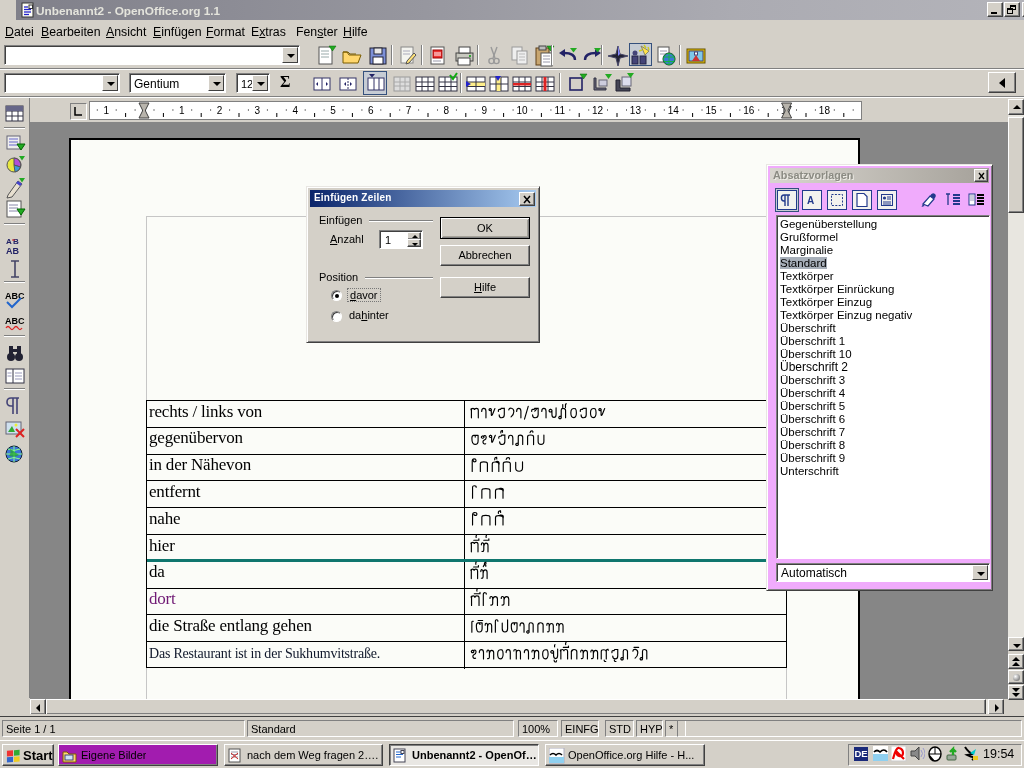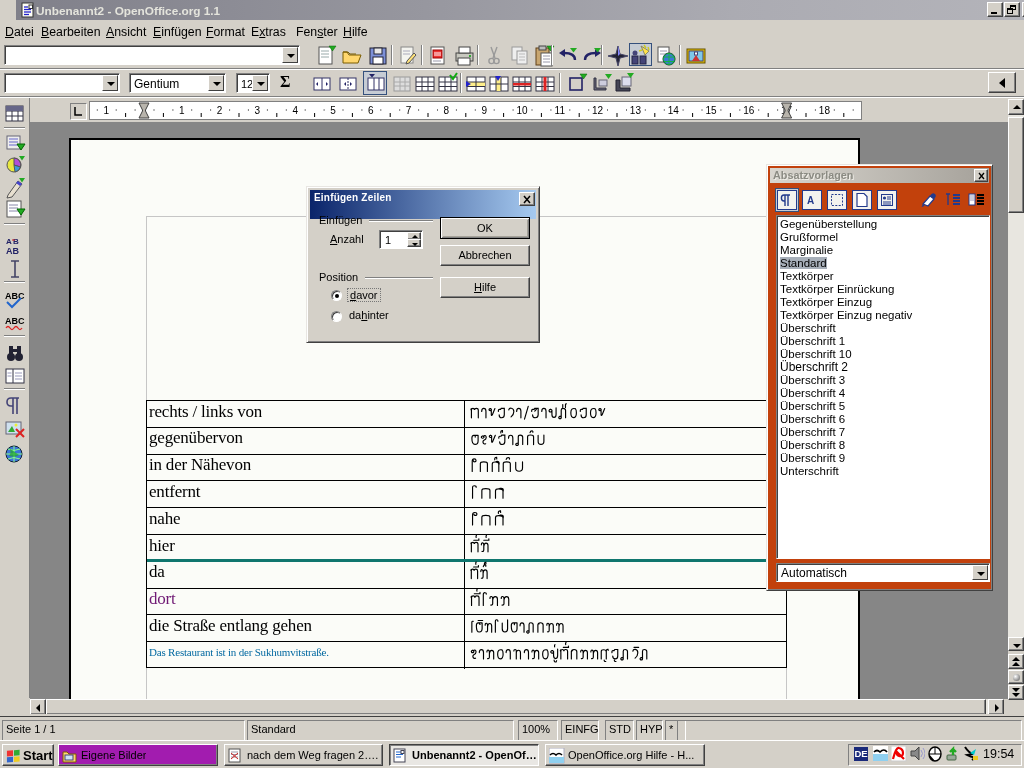--- a/index.html
+++ b/index.html
@@ -1,21 +1,21 @@
 <!DOCTYPE html>
 <html><head><meta charset="utf-8"><title>re</title><style>
 *{margin:0;padding:0;box-sizing:border-box}
 html,body{width:1024px;height:768px;overflow:hidden}
 body{font-family:"Liberation Sans",sans-serif;background:#d4d0c8;position:relative}
 .abs{position:absolute}
 .btn{background:#d4d0c8;border-top:1px solid #fff;border-left:1px solid #fff;border-right:1px solid #404040;border-bottom:1px solid #404040;box-shadow:inset -1px -1px 0 #808080}
 .combo{background:#fff;border:1px solid;border-color:#808080 #fff #fff #808080;box-shadow:inset 1px 1px 0 #404040}
 .cbtn{position:absolute;right:1px;top:1px;bottom:1px;width:16px;background:#d4d0c8;border-top:1px solid #fff;border-left:1px solid #fff;border-right:1px solid #404040;border-bottom:1px solid #404040}
 .arrowdn{position:absolute;left:4px;top:6px;width:0;height:0;border-left:4px solid transparent;border-right:4px solid transparent;border-top:4px solid #000}
-.cell{position:absolute;top:3px;height:23px;border:1px solid;border-color:#808080 #fff #fff #808080;font-size:11px;color:#000;padding:2px 16px 0 3px;white-space:nowrap;overflow:hidden}
+.cell{position:absolute;top:3px;height:17px;border:1px solid;border-color:#808080 #fff #fff #808080;font-size:11px;color:#000;padding:2px 16px 0 3px;white-space:nowrap;overflow:hidden}
 u{text-decoration:underline}
 </style></head><body>
 
 <div class="abs" style="left:16px;top:0;width:1024px;height:20px;background:linear-gradient(90deg,#80808a 0%,#97979f 40%,#ababb2 70%,#b4b4ba 100%)">
  <svg class="abs" style="left:4px;top:2px" width="16" height="16">
   <rect x="2" y="1" width="11" height="14" fill="#fdfdf5" stroke="#333" stroke-width="1"></rect>
   <rect x="9" y="3" width="3.5" height="3.5" fill="#fff" stroke="#333" stroke-width="1"></rect>
   <g stroke="#2222cc" stroke-width="1.3">
         <line x1="4" y1="5" x2="8" y2="5"></line>
         <line x1="4" y1="7.5" x2="11" y2="7.5"></line>
@@ -511,21 +511,21 @@
     <div class="abs" style="left:0;top:187.6px;width:100%;height:26.8px;border-bottom:1px solid #000;">
       <div class="abs" style="left:0;top:0;width:318px;height:100%;border-right:1px solid #000"></div>
       <span class="abs" style="left:2px;top:0.5px;font-family:'Liberation Serif',serif;font-size:17px;letter-spacing:-0.2px;color:#701a75;white-space:nowrap">dort</span>
     </div>
     <div class="abs" style="left:0;top:214.4px;width:100%;height:26.8px;border-bottom:1px solid #000;">
       <div class="abs" style="left:0;top:0;width:318px;height:100%;border-right:1px solid #000"></div>
       <span class="abs" style="left:2px;top:0.5px;font-family:'Liberation Serif',serif;font-size:17px;letter-spacing:-0.2px;color:#000;white-space:nowrap">die Straße entlang gehen</span>
     </div>
     <div class="abs" style="left:0;top:241.2px;width:100%;height:26.8px;">
       <div class="abs" style="left:0;top:0;width:318px;height:100%;border-right:1px solid #000"></div>
-      <span class="abs" style="left:2px;top:3.5px;font-family:'Liberation Serif',serif;font-size:11px;letter-spacing:-0.2px;color:#0369a1;white-space:nowrap">Das Restaurant ist in der Sukhumvitstraße.</span>
+      <span class="abs" style="left:2px;top:3.5px;font-family:'Liberation Serif',serif;font-size:14px;letter-spacing:-0.2px;color:#0f172a;white-space:nowrap">Das Restaurant ist in der Sukhumvitstraße.</span>
     </div>
   </div>
 <svg class="abs" style="left:464px;top:398px" width="340" height="272">
     <g transform="translate(6,4.800000000000001) scale(1.0923694779116466,1)">
       <path d="M1.30,15.00 V7.00 Q1.30,5.50 2.70,5.50 Q4.00,5.50 4.10,7.20 Q4.30,5.50 5.70,5.50 Q7.60,5.50 7.60,7.40 V15.00 M1.30,7.40 Q0.60,6.80 1.10,5.90  M10.70,8.60 Q10.70,5.60 12.60,5.60 Q14.60,5.60 14.60,8.40 V15.00  M18.50,5.80 a1.05 1.05 0 1 0 0.02 0 M19.50,6.80 V11.60 Q19.50,13.40 20.40,12.20 L22.80,5.70  M26.00,8.60 Q25.80,6.60 27.00,6.60 L28.00,6.60 L28.60,5.50 L31.40,5.50 V11.90 Q31.40,14.90 29.00,14.90 Q26.70,14.90 26.70,12.10  M35.50,7.10 Q35.70,5.20 37.80,5.40 Q40.10,5.70 40.10,8.70 Q40.20,11.80 37.60,14.10  M42.70,8.60 Q42.70,5.60 44.60,5.60 Q46.60,5.60 46.60,8.40 V15.00  M53.30,3.60 L49.90,16.40  M56.50,8.60 Q56.30,6.60 57.50,6.60 L58.70,6.60 L59.30,5.50 L62.40,5.50 V11.90 Q62.40,14.90 59.70,14.90 Q57.30,14.90 57.30,12.10 M59.30,8.30 L60.70,6.50  M65.70,8.60 Q65.70,5.60 67.60,5.60 Q69.60,5.60 69.60,8.40 V15.00  M73.70,6.60 a1.3 1.3 0 1 0 0.02 0 M75.00,7.20 V11.60 Q75.00,14.60 76.90,14.60 Q78.80,14.60 78.80,11.60 V5.10  M82.40,13.60 a1.15 1.15 0 1 0 0.02 0 M83.50,14.90 V7.30 Q83.50,5.50 85.30,5.50 Q87.50,5.50 87.50,7.60 V14.90  M84.90,4.60 V1.70 M87.40,4.60 V1.70 Q87.40,0.90 88.20,1.10  M96.40,5.90 Q92.30,4.80 92.30,10.00 Q92.30,14.80 94.80,14.80 Q97.40,14.80 97.40,9.90 Q97.40,6.90 96.40,5.90  M101.00,8.60 Q100.80,6.60 102.00,6.60 L103.00,6.60 L103.60,5.50 L106.40,5.50 V11.90 Q106.40,14.90 104.00,14.90 Q101.70,14.90 101.70,12.10  M114.40,5.90 Q110.30,4.80 110.30,10.00 Q110.30,14.80 112.80,14.80 Q115.40,14.80 115.40,9.90 Q115.40,6.90 114.40,5.90  M119.00,5.80 a1.05 1.05 0 1 0 0.02 0 M120.00,6.80 V11.60 Q120.00,13.40 120.90,12.20 L123.30,5.70 " fill="none" stroke="#000" stroke-width="1.15" vector-effect="non-scaling-stroke" stroke-linecap="round"></path>
     </g>
     <g transform="translate(6,31.6) scale(1.1094890510948905,1)">
       <path d="M7.30,5.70 H3.40 Q1.70,5.70 1.70,8.70 Q1.70,14.80 4.50,14.80 Q7.30,14.80 7.30,11.30 V5.70 M4.70,5.70 V7.50  M11.40,6.40 a1.15 1.15 0 1 0 0.02 0 M12.50,6.20 Q14.40,5.60 14.60,7.60 Q14.80,9.70 12.60,10.70 Q11.40,11.30 11.80,13.00 Q12.20,14.90 14.20,14.20  M18.50,5.80 a1.05 1.05 0 1 0 0.02 0 M19.50,6.80 V11.60 Q19.50,13.40 20.40,12.20 L22.80,5.70  M26.00,8.60 Q25.80,6.60 27.00,6.60 L28.00,6.60 L28.60,5.50 L31.40,5.50 V11.90 Q31.40,14.90 29.00,14.90 Q26.70,14.90 26.70,12.10  M27.81,3.40 Q27.51,0.80 29.21,0.90 L29.31,2.50  M34.70,8.60 Q34.70,5.60 36.60,5.60 Q38.60,5.60 38.60,8.40 V15.00  M42.40,13.60 a1.15 1.15 0 1 0 0.02 0 M43.50,14.90 V7.30 Q43.50,5.50 45.30,5.50 Q47.50,5.50 47.50,7.60 V14.90  M51.90,15.00 V7.20 Q51.90,5.40 54.50,5.40 Q57.30,5.40 57.30,7.20 V15.00  M54.12,3.00 Q54.42,1.20 55.82,1.20 Q56.92,1.20 56.62,2.70  M61.40,5.80 V11.60 Q61.40,14.80 64.00,14.80 Q66.60,14.80 66.60,11.60 V5.40 " fill="none" stroke="#000" stroke-width="1.15" vector-effect="non-scaling-stroke" stroke-linecap="round"></path>
     </g>
     <g transform="translate(6,58.400000000000006) scale(1.3095238095238095,1)">
@@ -547,21 +547,21 @@
       <path d="M1.30,15.00 V7.00 Q1.30,5.50 2.70,5.50 Q4.00,5.50 4.10,7.20 Q4.30,5.50 5.70,5.50 Q7.60,5.50 7.60,7.40 V15.00 M1.30,7.40 Q0.60,6.80 1.10,5.90  M3.61,3.40 H8.41 L8.41,2.00  M5.85,0.70 Q5.45,-0.80 6.15,-1.60  M11.20,15.00 V4.10 Q11.20,2.20 12.60,2.30 Q13.90,2.40 13.70,3.70  M16.80,8.00 Q16.80,5.90 18.00,6.10 Q19.10,6.30 19.10,8.00 V13.00 Q19.10,15.00 17.40,14.60 M19.10,9.60 Q19.40,6.30 21.20,6.30 Q23.10,6.30 23.10,8.80 V15.00  M26.30,8.00 Q26.30,5.90 27.50,6.10 Q28.60,6.30 28.60,8.00 V13.00 Q28.60,15.00 26.90,14.60 M28.60,9.60 Q28.90,6.30 30.70,6.30 Q32.60,6.30 32.60,8.80 V15.00 " fill="none" stroke="#000" stroke-width="1.15" vector-effect="non-scaling-stroke" stroke-linecap="round"></path>
     </g>
     <g transform="translate(6,219.20000000000002) scale(1.027027027027027,1)">
       <path d="M1.80,15.00 V5.10 Q1.80,3.70 3.10,4.20  M11.80,5.70 H7.90 Q6.20,5.70 6.20,8.70 Q6.20,14.80 9.00,14.80 Q11.80,14.80 11.80,11.30 V5.70 M9.40,5.70 Q8.80,6.90 9.80,7.30  M7.92,3.30 H12.32  M14.80,8.00 Q14.80,5.90 16.00,6.10 Q17.10,6.30 17.10,8.00 V13.00 Q17.10,15.00 15.40,14.60 M17.10,9.60 Q17.40,6.30 19.20,6.30 Q21.10,6.30 21.10,8.80 V15.00  M24.70,15.00 V4.20 Q24.70,2.50 26.00,2.60 Q27.30,2.70 27.10,4.10  M31.40,5.80 V11.60 Q31.40,14.80 34.00,14.80 Q36.60,14.80 36.60,11.60 V2.70  M45.80,5.70 H41.90 Q40.20,5.70 40.20,8.70 Q40.20,14.80 43.00,14.80 Q45.80,14.80 45.80,11.30 V5.70 M43.20,5.70 V7.50  M48.70,8.60 Q48.70,5.60 50.60,5.60 Q52.60,5.60 52.60,8.40 V15.00  M56.40,13.60 a1.15 1.15 0 1 0 0.02 0 M57.50,14.90 V7.30 Q57.50,5.50 59.30,5.50 Q61.50,5.50 61.50,7.60 V14.90  M66.10,15.00 V8.00 Q66.10,5.50 68.60,5.50 Q71.20,5.50 71.20,7.80 V15.00 M66.10,8.20 Q65.90,6.20 67.40,6.60  M74.80,8.00 Q74.80,5.90 76.00,6.10 Q77.10,6.30 77.10,8.00 V13.00 Q77.10,15.00 75.40,14.60 M77.10,9.60 Q77.40,6.30 79.20,6.30 Q81.10,6.30 81.10,8.80 V15.00  M84.30,8.00 Q84.30,5.90 85.50,6.10 Q86.60,6.30 86.60,8.00 V13.00 Q86.60,15.00 84.90,14.60 M86.60,9.60 Q86.90,6.30 88.70,6.30 Q90.60,6.30 90.60,8.80 V15.00 " fill="none" stroke="#000" stroke-width="1.15" vector-effect="non-scaling-stroke" stroke-linecap="round"></path>
     </g>
     <g transform="translate(6,246.0) scale(1.0714285714285714,1)">
       <path d="M2.40,6.40 a1.15 1.15 0 1 0 0.02 0 M3.50,6.20 Q5.40,5.60 5.60,7.60 Q5.80,9.70 3.60,10.70 Q2.40,11.30 2.80,13.00 Q3.20,14.90 5.20,14.20  M8.70,8.60 Q8.70,5.60 10.60,5.60 Q12.60,5.60 12.60,8.40 V15.00  M15.80,8.00 Q15.80,5.90 17.00,6.10 Q18.10,6.30 18.10,8.00 V13.00 Q18.10,15.00 16.40,14.60 M18.10,9.60 Q18.40,6.30 20.20,6.30 Q22.10,6.30 22.10,8.80 V15.00  M29.90,5.90 Q25.80,4.80 25.80,10.00 Q25.80,14.80 28.30,14.80 Q30.90,14.80 30.90,9.90 Q30.90,6.90 29.90,5.90  M33.70,8.60 Q33.70,5.60 35.60,5.60 Q37.60,5.60 37.60,8.40 V15.00  M40.90,6.90 Q40.90,5.50 42.10,5.50 Q43.20,5.50 43.20,7.00 V15.00 M43.20,8.70 Q43.50,6.20 45.20,6.20 Q47.10,6.20 47.10,8.60 V15.00  M50.70,8.60 Q50.70,5.60 52.60,5.60 Q54.60,5.60 54.60,8.40 V15.00  M57.80,8.00 Q57.80,5.90 59.00,6.10 Q60.10,6.30 60.10,8.00 V13.00 Q60.10,15.00 58.40,14.60 M60.10,9.60 Q60.40,6.30 62.20,6.30 Q64.10,6.30 64.10,8.80 V15.00  M71.90,5.90 Q67.80,4.80 67.80,10.00 Q67.80,14.80 70.30,14.80 Q72.90,14.80 72.90,9.90 Q72.90,6.90 71.90,5.90  M76.70,6.60 a1.3 1.3 0 1 0 0.02 0 M78.00,7.20 V11.60 Q78.00,14.60 79.90,14.60 Q81.80,14.60 81.80,11.60 V5.10  M78.52,16.10 Q78.52,18.30 80.32,18.00 L80.82,16.70  M79.02,2.90 Q78.62,1.40 79.32,0.60  M84.80,15.00 V7.00 Q84.80,5.50 86.20,5.50 Q87.50,5.50 87.60,7.20 Q87.80,5.50 89.20,5.50 Q91.10,5.50 91.10,7.40 V15.00 M84.80,7.40 Q84.10,6.80 84.60,5.90  M87.11,3.40 H91.91 L91.91,2.00  M89.35,0.70 Q88.95,-0.80 89.65,-1.60  M94.60,15.00 V8.00 Q94.60,5.50 97.10,5.50 Q99.70,5.50 99.70,7.80 V15.00 M94.60,8.20 Q94.40,6.20 95.90,6.60  M103.30,8.00 Q103.30,5.90 104.50,6.10 Q105.60,6.30 105.60,8.00 V13.00 Q105.60,15.00 103.90,14.60 M105.60,9.60 Q105.90,6.30 107.70,6.30 Q109.60,6.30 109.60,8.80 V15.00  M112.80,8.00 Q112.80,5.90 114.00,6.10 Q115.10,6.30 115.10,8.00 V13.00 Q115.10,15.00 113.40,14.60 M115.10,9.60 Q115.40,6.30 117.20,6.30 Q119.10,6.30 119.10,8.80 V15.00  M122.50,15.00 V7.50 Q122.50,5.70 124.60,5.70 Q127.20,5.70 127.20,7.70 V15.00 M127.20,7.50 Q127.20,5.00 128.80,5.30 L129.00,6.50  M125.21,16.10 Q125.21,17.80 126.81,17.50  M132.50,8.60 Q132.30,6.60 133.50,6.60 L134.50,6.60 L135.10,5.50 L137.90,5.50 V11.90 Q137.90,14.90 135.50,14.90 Q133.20,14.90 133.20,12.10  M134.71,16.10 Q134.71,17.80 136.31,17.50  M141.90,13.60 a1.15 1.15 0 1 0 0.02 0 M143.00,14.90 V7.30 Q143.00,5.50 144.80,5.50 Q147.00,5.50 147.00,7.60 V14.90  M152.00,7.10 Q152.20,5.20 154.30,5.40 Q156.60,5.70 156.60,8.70 Q156.70,11.80 154.10,14.10  M153.04,3.30 H157.44  M159.90,13.60 a1.15 1.15 0 1 0 0.02 0 M161.00,14.90 V7.30 Q161.00,5.50 162.80,5.50 Q165.00,5.50 165.00,7.60 V14.90 " fill="none" stroke="#000" stroke-width="1.15" vector-effect="non-scaling-stroke" stroke-linecap="round"></path>
     </g>
   </svg>
 <div class="abs" style="left:306px;top:186px;width:234px;height:157px;background:#d4d0c8;border:1px solid;border-color:#e8e6e2 #404040 #404040 #e8e6e2;box-shadow:inset 1px 1px 0 #fff,inset -1px -1px 0 #808080">
- <div class="abs" style="left:3px;top:3px;right:3px;height:29px;background:linear-gradient(90deg,#0a246a,#a6caf0);">
+ <div class="abs" style="left:3px;top:3px;right:3px;height:17px;background:linear-gradient(90deg,#0a246a,#a6caf0);">
   <span style="position:absolute;left:4px;top:2px;color:#fff;font-weight:bold;font-size:10px;letter-spacing:0.2px">Einfügen Zeilen</span>
   <div class="abs btn" style="right:1px;top:1.5px;width:16px;height:14px">
         <svg style="position:absolute;left:3px;top:2px" width="9" height="9">
           <path d="M1,1 L7,8 M7,1 L1,8" stroke="#000" stroke-width="1.5"></path>
         </svg>
       </div>
  </div>
  <span class="abs" style="left:12px;top:27px;font-size:11px">Einfügen</span>
  <div class="abs" style="left:62px;top:33px;width:64px;height:2px;border-top:1px solid #808080;border-bottom:1px solid #fff"></div>
  <span class="abs" style="left:23px;top:46px;font-size:11px"><u>A</u>nzahl</span>
@@ -586,21 +586,21 @@
       <div style="text-align:center;font-size:11px;padding-top:4px">OK</div>
     </div>
  <div class="abs btn" style="left:133px;top:58px;width:90px;height:21px">
       <div style="text-align:center;font-size:11px;padding-top:3px">Abbrechen</div>
     </div>
  <div class="abs btn" style="left:133px;top:90px;width:90px;height:21px">
       <div style="text-align:center;font-size:11px;padding-top:3px"><u>H</u>ilfe</div>
     </div>
 </div>
 
-<div class="abs" style="left:766px;top:164px;width:227px;height:427px;background:#c2410c;border:1px solid;border-color:#e8e6e2 #404040 #404040 #e8e6e2;box-shadow:inset 1px 1px 0 #fff,inset -1px -1px 0 #808080">
+<div class="abs" style="left:766px;top:164px;width:227px;height:427px;background:#f0abfc;border:1px solid;border-color:#e8e6e2 #404040 #404040 #e8e6e2;box-shadow:inset 1px 1px 0 #fff,inset -1px -1px 0 #808080">
  <div class="abs" style="left:3px;top:3px;right:3px;height:15px;background:linear-gradient(90deg,#d8d5ce,#a5a19a)">
    <span style="position:absolute;left:3px;top:1px;font-weight:bold;font-size:10.8px;color:#8b8b83;text-shadow:1px 1px 0 #efede7">Absatzvorlagen</span>
    <div class="abs btn" style="right:1px;top:1px;width:14px;height:13px">
         <svg style="position:absolute;left:3px;top:2px" width="8" height="9">
           <path d="M1,1 L6,7 M6,1 L1,7" stroke="#000" stroke-width="1.3"></path>
         </svg>
       </div>
  </div>
  <div class="abs" style="left:8px;top:23px;width:24px;height:24px;background:#c6ccd4;border:1px solid #34507c"></div>
     <div class="abs" style="left:10px;top:25px;width:20px;height:20px;border:1.5px solid #223a8c;background:#f2f2ee"></div>

